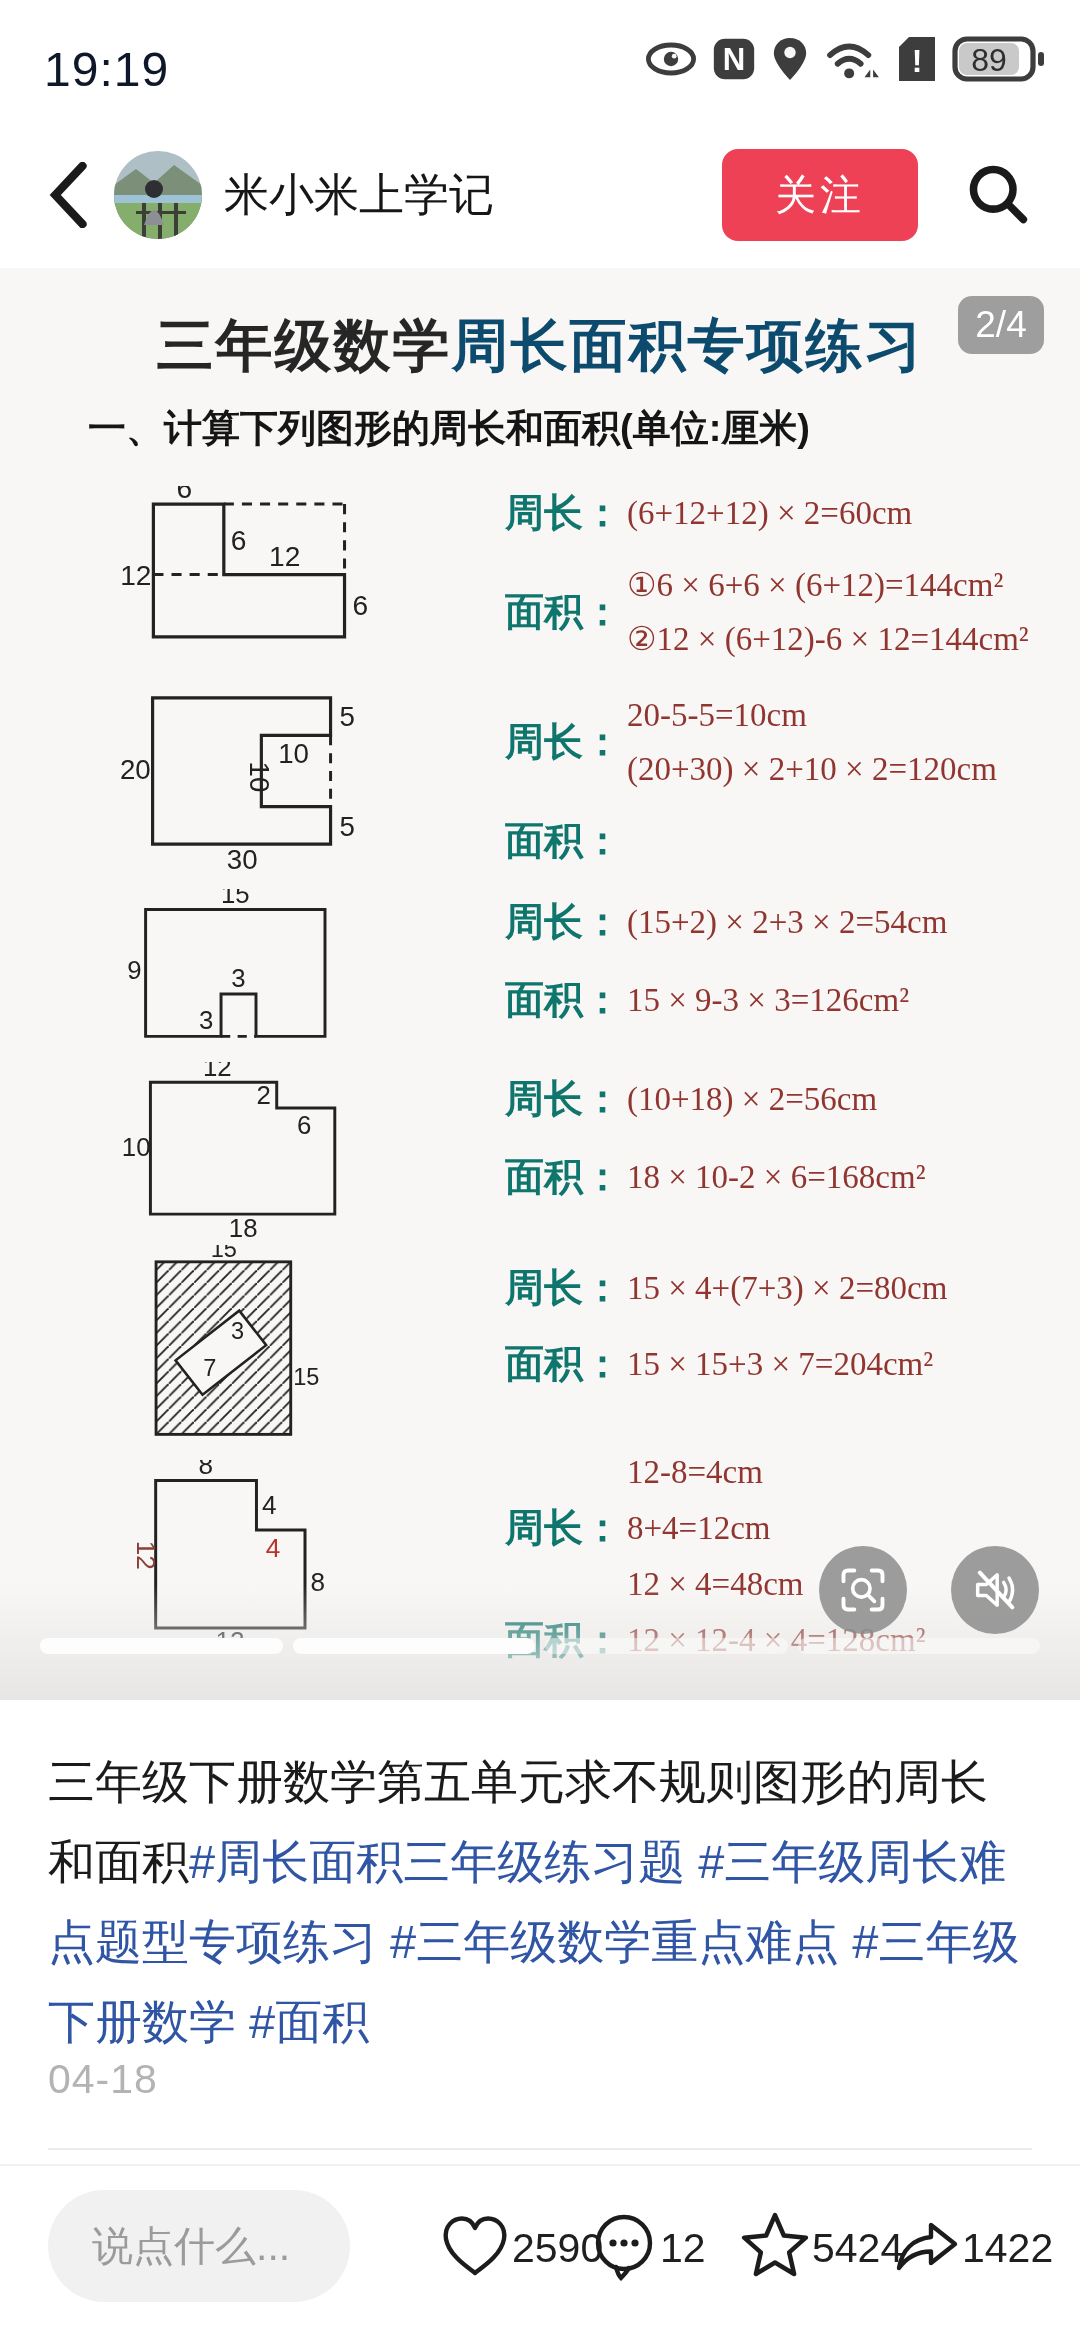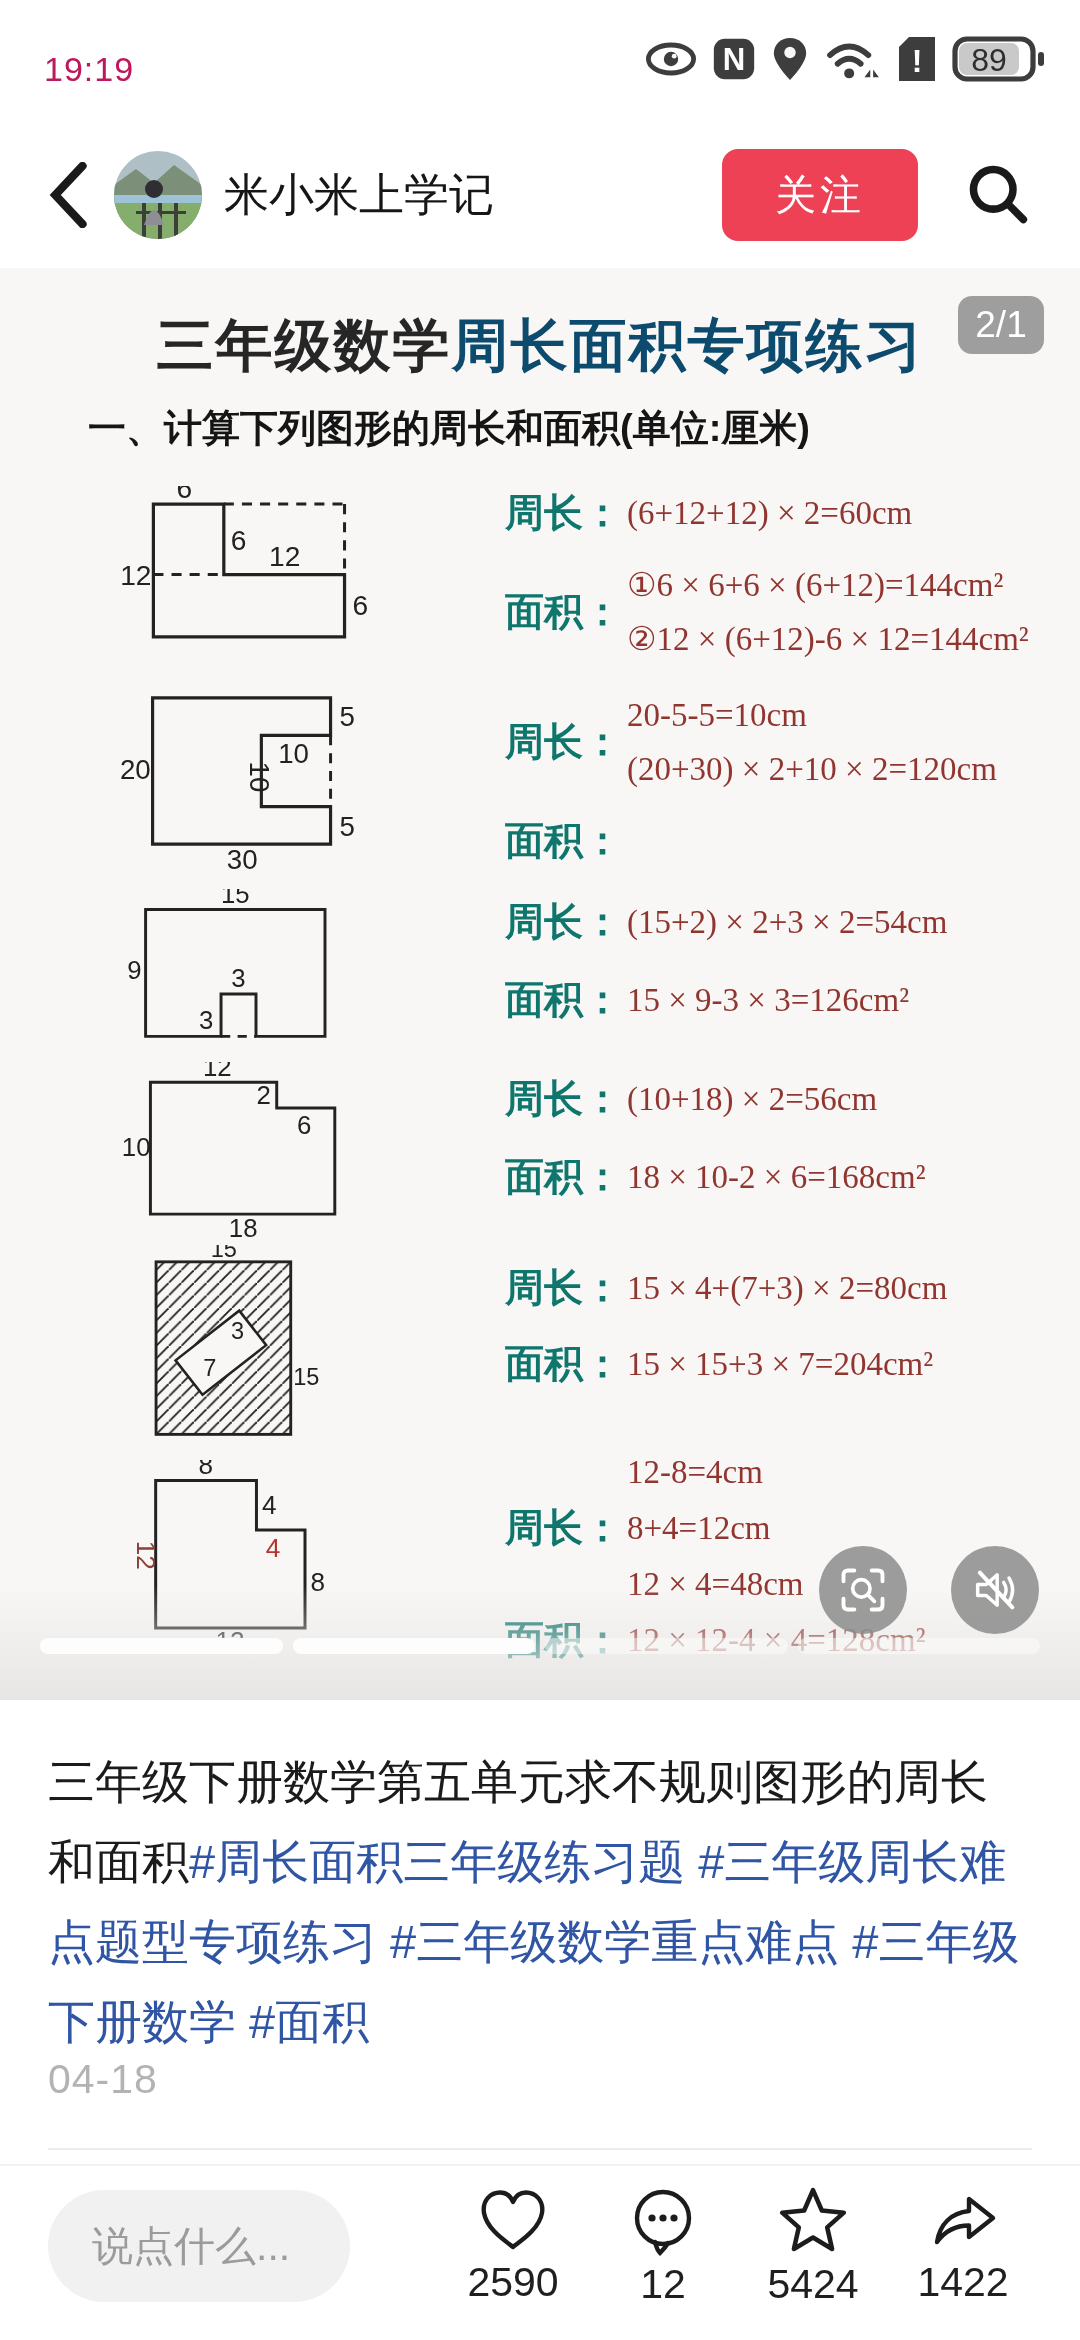--- a/index.html
+++ b/index.html
@@ -2,21 +2,21 @@
 <html><head>
 <meta charset="utf-8">
 <style>
   html,body{margin:0;padding:0;background:#555;}
   .screen{position:relative;width:1080px;height:2340px;background:#ffffff;margin:0 auto;
     font-family:"Liberation Sans",sans-serif;overflow:hidden;}
 
   
   .status-bar{position:absolute;top:0;left:0;right:0;height:104px;display:flex;
     align-items:center;justify-content:space-between;padding:14px 36px 0 44px;box-sizing:border-box;}
-  .status-time{font-size:34px;color:#be185d;letter-spacing:1px;margin-top:21px;}
+  .status-time{font-size:48px;color:#0f172a;letter-spacing:1px;margin-top:21px;}
   .status-icons{display:flex;align-items:center;gap:15px;}
   .status-icons svg{display:block;}
 
   
   .header{position:absolute;top:120px;left:0;right:0;height:150px;display:flex;
     align-items:center;padding:0 48px;box-sizing:border-box;}
   .back-btn{width:50px;height:70px;display:flex;align-items:center;}
   .avatar{width:88px;height:88px;border-radius:50%;overflow:hidden;margin-left:16px;flex-shrink:0;}
   .username{margin-left:22px;font-size:45px;color:#161616;}
   .hspacer{flex:1;}
@@ -80,21 +80,21 @@
   .post-date{position:absolute;top:2056px;left:48px;font-size:41px;color:#b3b3b3;letter-spacing:1px;}
   .hairline{position:absolute;top:2148px;left:48px;right:48px;height:2px;background:#ececec;}
 
   
   .bottom-bar{position:absolute;top:2164px;left:0;right:0;bottom:0;background:#fff;
     border-top:2px solid #f1f1f1;display:flex;align-items:center;
     padding:0 30px 14px 48px;box-sizing:border-box;}
   .composer{width:302px;height:112px;background:#f1f1f1;border-radius:56px;display:flex;
     align-items:center;padding-left:44px;box-sizing:border-box;font-size:41px;color:#9b9b9b;flex-shrink:0;}
   .actions{flex:1;display:flex;justify-content:space-between;padding:0 28px 0 88px;}
-  .action{width:150px;display:flex;flex-direction:column;align-items:center;}
+  .action{width:150px;display:flex;flex-direction:row;align-items:center;}
   .action .cnt{margin-top:4px;font-size:41px;color:#1f1f1f;}
   .action svg{display:block;}
 </style>
 </head>
 <body>
 
 <div class="screen">
 
   <div class="status-bar">
     <span class="status-time">19:19</span>
@@ -168,21 +168,21 @@
     <div class="follow-btn">关注</div>
     <div class="search-btn">
       <svg width="64" height="64" viewBox="0 0 34 34">
           <circle cx="15" cy="14" r="10.5" fill="none" stroke="#1a1a1a" stroke-width="4"></circle>
           <path d="M23,22 L31,30" stroke="#1a1a1a" stroke-width="4" stroke-linecap="round"></path>
         </svg>
     </div>
   </div>
 
   <div class="post-image">
-    <div class="page-badge">2/1</div>
+    <div class="page-badge">2/4</div>
 
     <div class="ws-title">
       <span class="t-black">三年级数学</span><span class="t-red">周长面积专项练习</span>
     </div>
     <div class="ws-subtitle">一、计算下列图形的周长和面积(单位:厘米)</div>
 
     <div class="problems">
 
       <div class="problem p1">
         <div class="fig-col fig">

